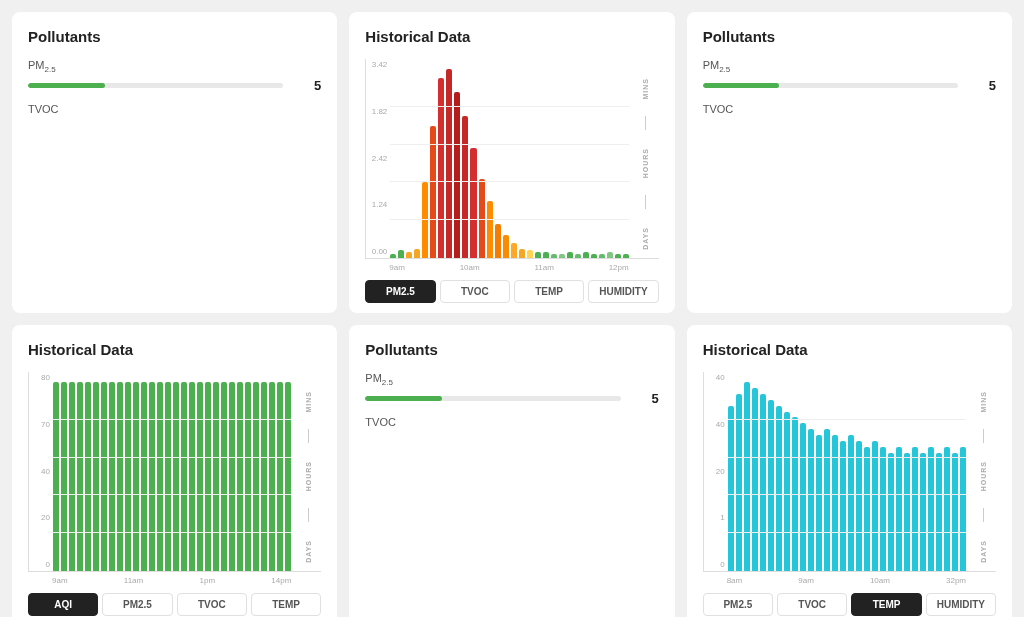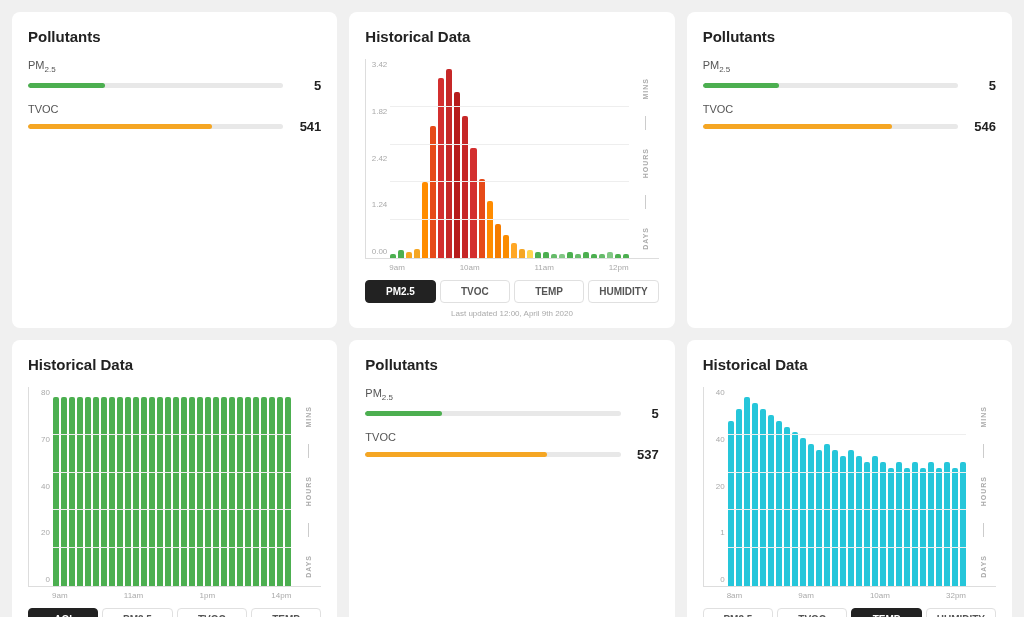--- a/index.html
+++ b/index.html
@@ -199,26 +199,20 @@
       </div>
       <div class="pollutant-bar-row">
         <div class="bar-track">
           <div class="bar-fill" style="width:30%;background:#4caf50"></div>
         </div>
         <div class="bar-value">5</div>
       </div>
     </div>
     <div class="pollutant-row">
       <div class="pollutant-label">TVOC</div>
-      <div class="pollutant-bar-row">
-        <div class="bar-track">
-          <div class="bar-fill" style="width:72%;background:#f5a623"></div>
-        </div>
-        <div class="bar-value">541</div>
-      </div>
     </div>
   </div>
     <div class="card hist-card">
     <div class="card-title">Historical Data</div>
     <div class="chart-area">
       <div class="y-labels">
           <div class="y-label">0.00</div>
           <div class="y-label">1.24</div>
           <div class="y-label">2.42</div>
           <div class="y-label">1.82</div>
@@ -333,43 +327,36 @@
         <div class="x-label">10am</div>
         <div class="x-label">11am</div>
         <div class="x-label">12pm</div>
       </div>
     <div class="tab-row">
         <div class="tab-btn active">PM2.5</div>
         <div class="tab-btn">TVOC</div>
         <div class="tab-btn">TEMP</div>
         <div class="tab-btn">HUMIDITY</div>
       </div>
-    <div class="last-updated">Last updated 12:00, April 9th 2020</div>
   </div>
     <div class="card">
     <div class="card-title">Pollutants</div>
     <div class="pollutant-row">
       <div class="pollutant-label">
         PM<sub>2.5</sub>
       </div>
       <div class="pollutant-bar-row">
         <div class="bar-track">
           <div class="bar-fill" style="width:30%;background:#4caf50"></div>
         </div>
         <div class="bar-value">5</div>
       </div>
     </div>
     <div class="pollutant-row">
       <div class="pollutant-label">TVOC</div>
-      <div class="pollutant-bar-row">
-        <div class="bar-track">
-          <div class="bar-fill" style="width:74%;background:#f5a623"></div>
-        </div>
-        <div class="bar-value">546</div>
-      </div>
     </div>
   </div>
     <div class="card hist-card">
     <div class="card-title">Historical Data</div>
     <div class="chart-area">
       <div class="y-labels">
           <div class="y-label">0</div>
           <div class="y-label">20</div>
           <div class="y-label">40</div>
           <div class="y-label">70</div>
@@ -501,26 +488,20 @@
       </div>
       <div class="pollutant-bar-row">
         <div class="bar-track">
           <div class="bar-fill" style="width:30%;background:#4caf50"></div>
         </div>
         <div class="bar-value">5</div>
       </div>
     </div>
     <div class="pollutant-row">
       <div class="pollutant-label">TVOC</div>
-      <div class="pollutant-bar-row">
-        <div class="bar-track">
-          <div class="bar-fill" style="width:71%;background:#f5a623"></div>
-        </div>
-        <div class="bar-value">537</div>
-      </div>
     </div>
   </div>
     <div class="card hist-card">
     <div class="card-title">Historical Data</div>
     <div class="chart-area">
       <div class="y-labels">
           <div class="y-label">0</div>
           <div class="y-label">1</div>
           <div class="y-label">20</div>
           <div class="y-label">40</div>

